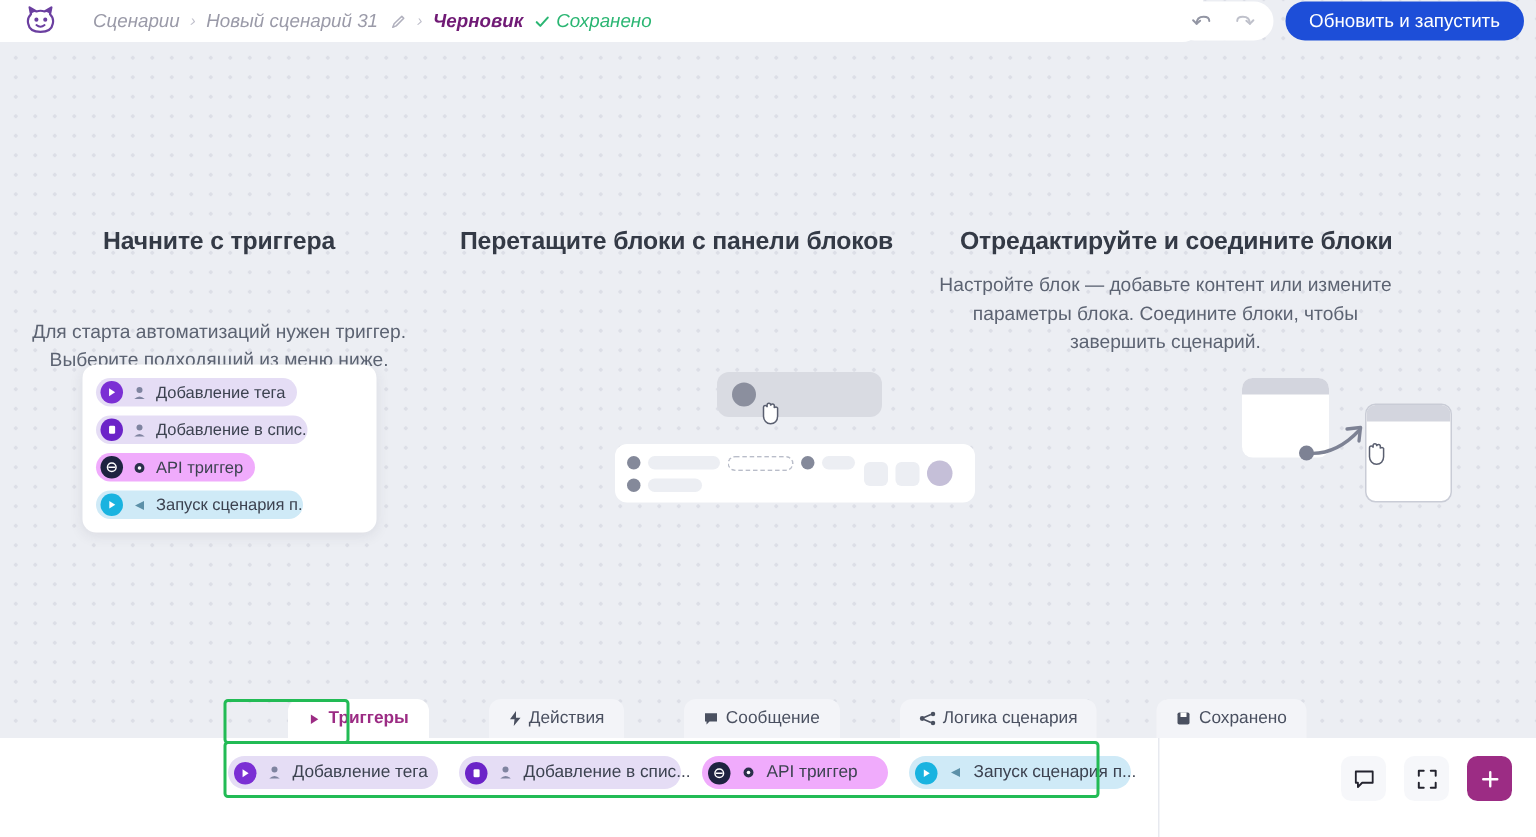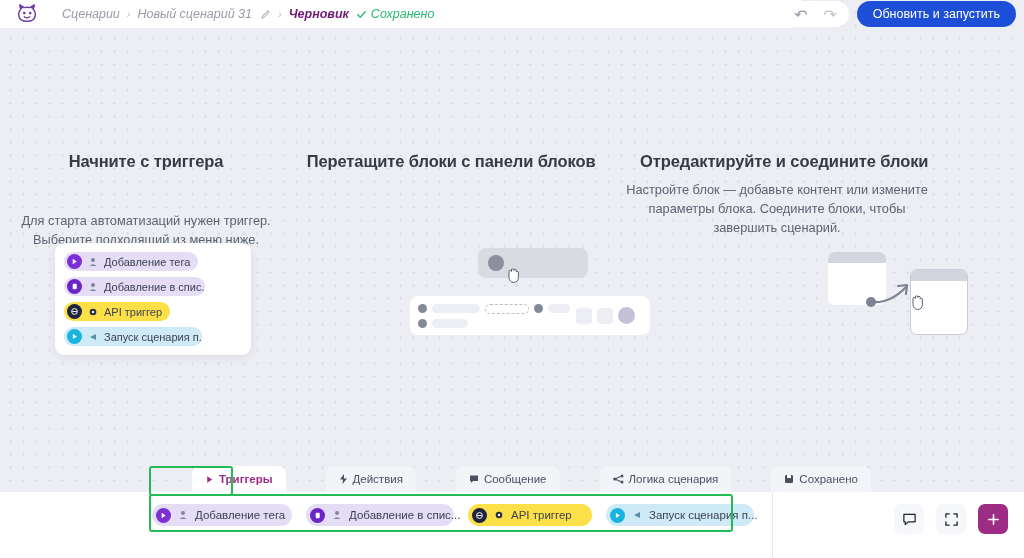--- a/index.html
+++ b/index.html
@@ -106,21 +106,21 @@
   }
   .trig-pill {
     height: 20px; border-radius: 10px;
     display: flex; align-items: center; gap: 5px;
     padding: 0 9px 0 3px;
     font-size: 11px; color: #3c4250;
     white-space: nowrap; overflow: hidden;
     cursor: pointer;
   }
   .tp-purple { background: #e5ddf5; }
-  .tp-grey   { background: #fde047; }
+  .tp-grey   { background: #f0abfc; }
   .tp-blue   { background: #cfeaf7; }
   .tp-w { width: 134px; }
   .tp-w2 { width: 141px; }
   .tp-w3 { width: 106px; }
   .tp-w4 { width: 138px; }
   .ic-round {
     width: 15px; height: 15px; border-radius: 50%;
     display: flex; align-items: center; justify-content: center;
     flex: 0 0 auto;
   }

